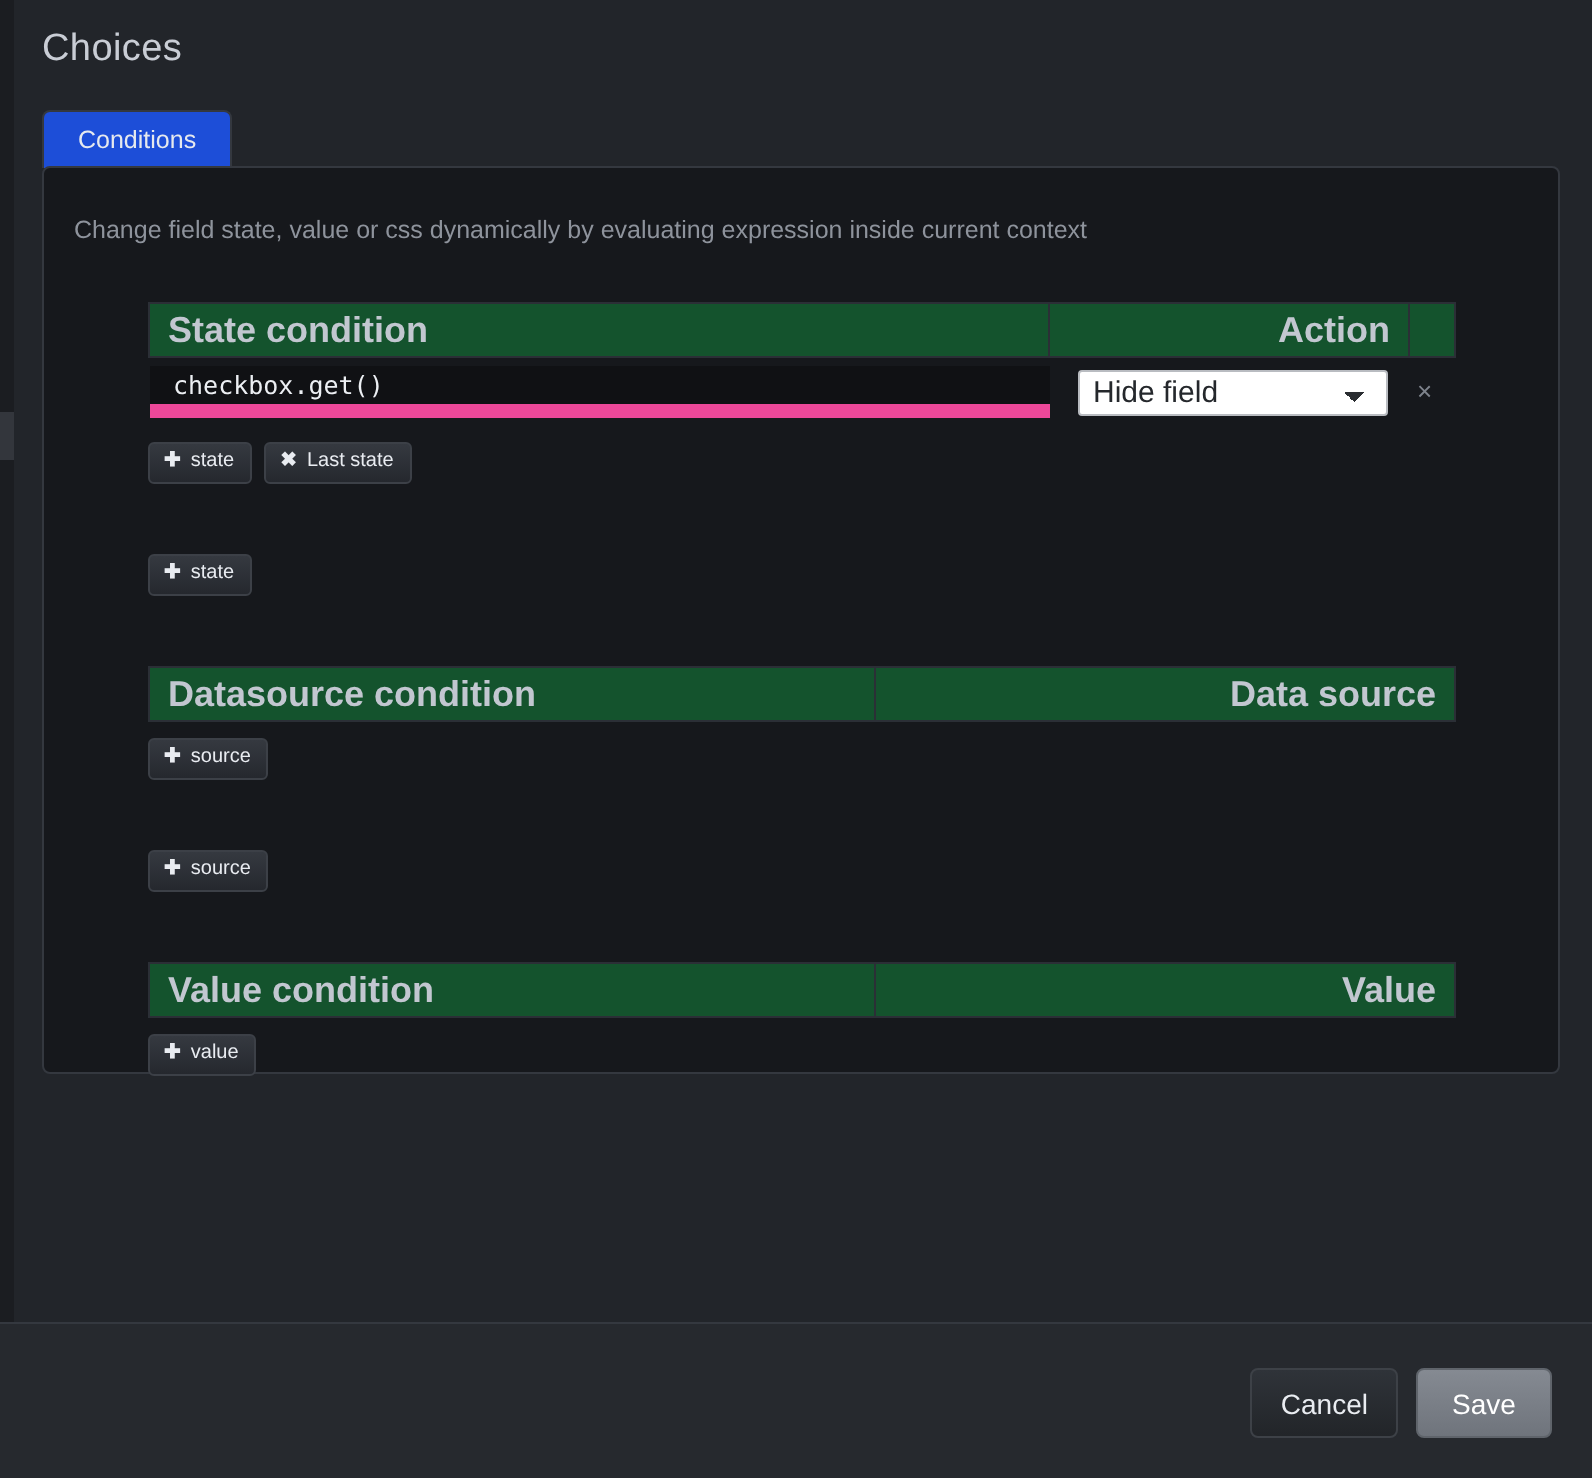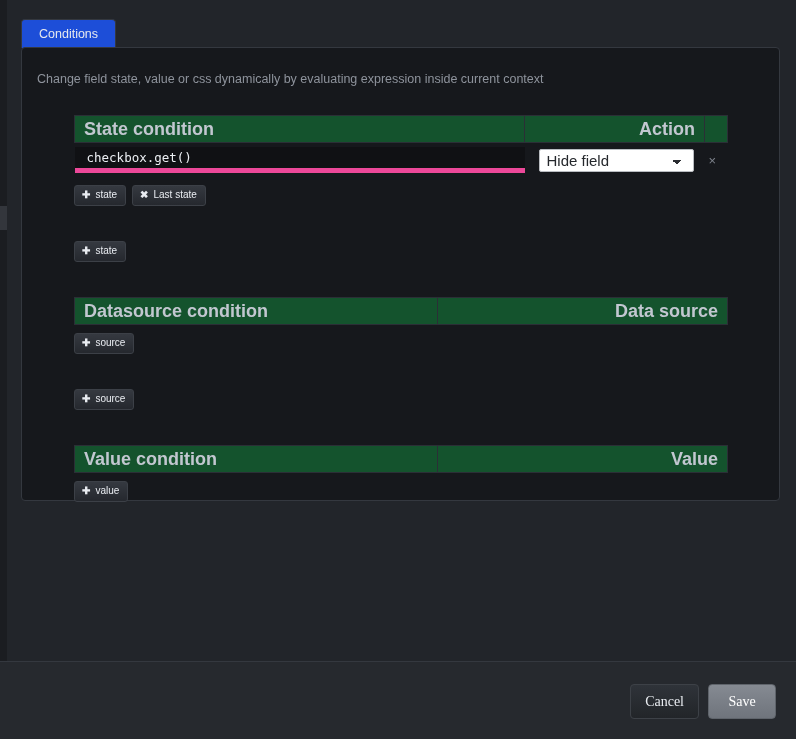--- a/index.html
+++ b/index.html
@@ -119,21 +119,21 @@
     border: none;
     height: 34px;
     vertical-align: middle;
   }
 
   .expr-input {
     width: 100%;
     box-sizing: border-box;
     background: #101114;
     border: none;
-    border-bottom: 5px solid #ec4899;
+    border-bottom: 7px solid #ec4899;
     color: #eceff3;
     font-family: "DejaVu Sans Mono", monospace;
     font-size: 12.5px;
     padding: 5px 8px 5px 12px;
     height: 26px;
     outline: none;
     caret-color: #ffffff;
   }
 
   .sel-cell { padding-left: 14px !important; }
@@ -213,21 +213,21 @@
     top: 22px;
     display: flex;
     gap: 9px;
   }
   .foot-btn {
     min-width: 68px;
     height: 35px;
     border-radius: 4px;
     font-size: 14px;
     cursor: pointer;
-    font-family: Liberation Serif, serif;
+    font-family: Liberation Sans, sans-serif;
     padding: 0 14px;
   }
   .foot-btn.cancel {
     background: linear-gradient(to bottom, #2f3339, #222529);
     border: 1px solid #3d4147;
     color: #e9ecf1;
   }
   .foot-btn.save {
     background: linear-gradient(to bottom, #858a92, #6f747c);
     border: 1px solid #5f646b;
@@ -236,20 +236,21 @@
 </style>
 </head>
 <body>
 
 <div id="left-gutter">
   <div id="left-gutter-nub"></div>
 </div>
 
 <div id="modal">
 
+  <div id="modal-title">Choices</div>
 
   <div id="tab-strip">
     <div class="tab">
       <span>Conditions</span>
     </div>
   </div>
 
   <div id="panel">
 
     <div id="panel-desc">Change field state, value or css dynamically by evaluating expression inside current context</div>

